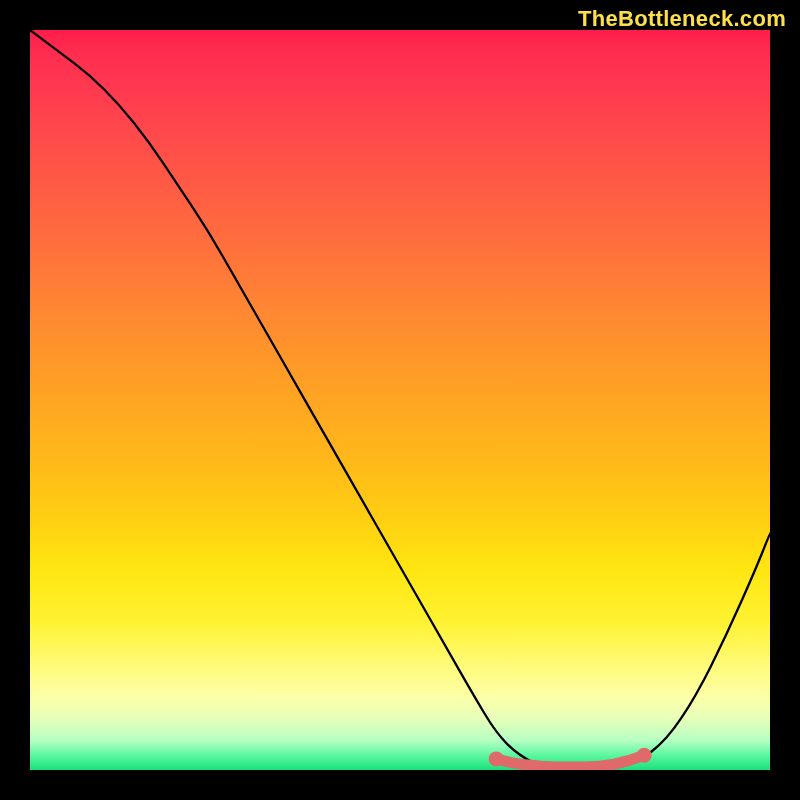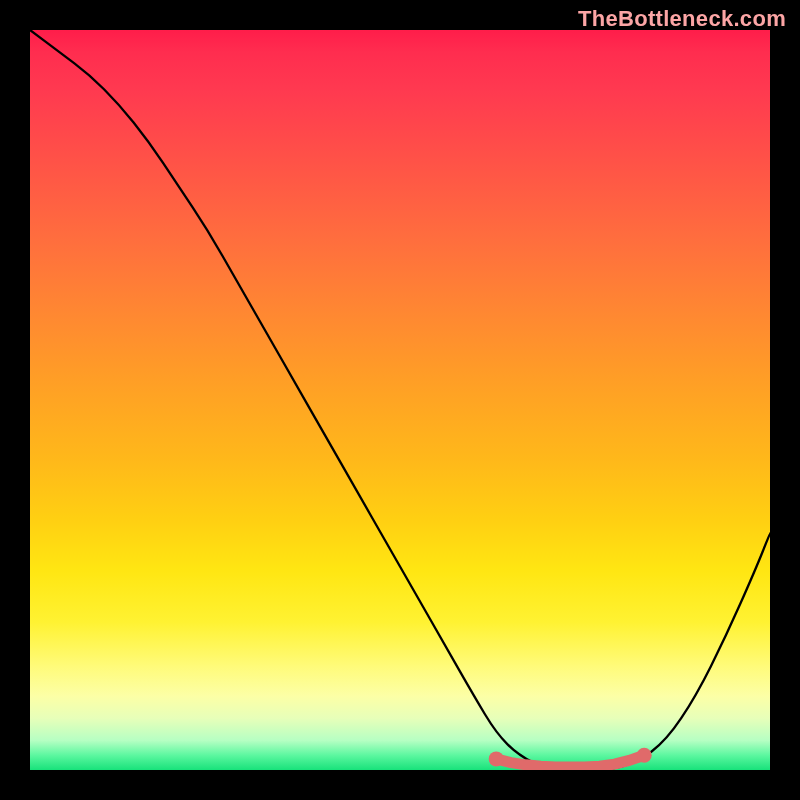--- a/index.html
+++ b/index.html
@@ -10,21 +10,21 @@
     height: 800px;
     background: #000;
   }
   .watermark {
     position: absolute;
     top: 6px;
     right: 14px;
     font-family: Arial, Helvetica, sans-serif;
     font-size: 22px;
     font-weight: 600;
-    color: #fca5a5;
+    color: #fde047;
     letter-spacing: 0.3px;
   }
   .plot-outer {
     position: absolute;
     left: 30px;
     top: 30px;
     width: 740px;
     height: 740px;
     background: #000;
   }

